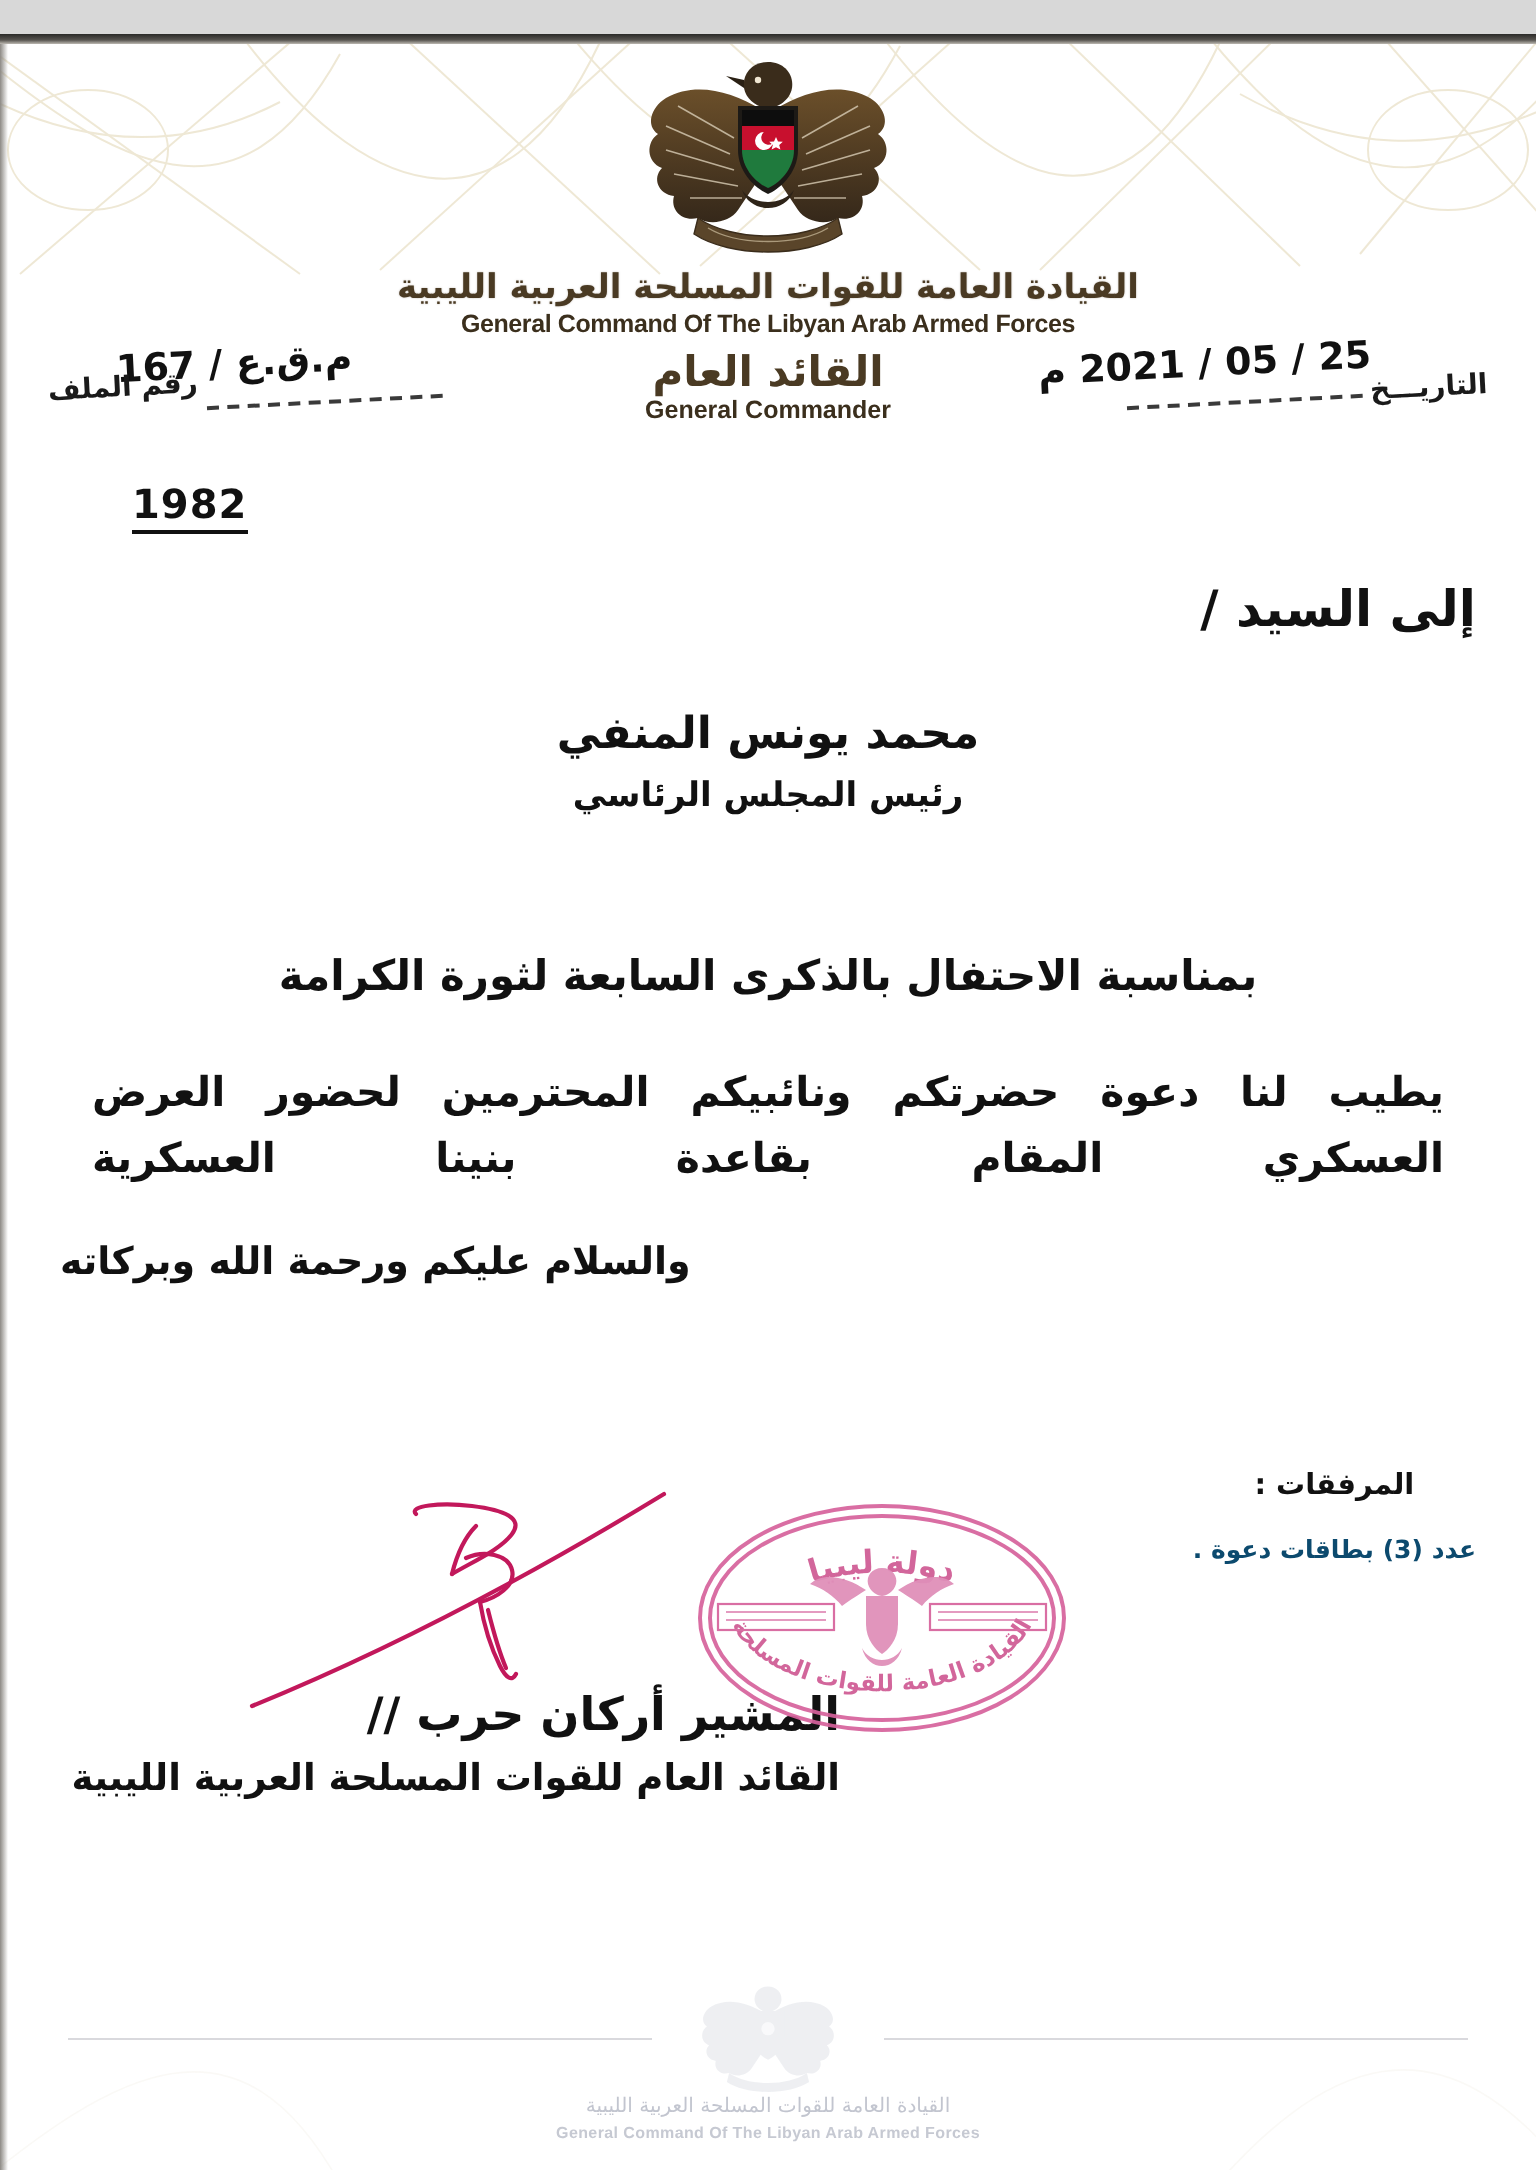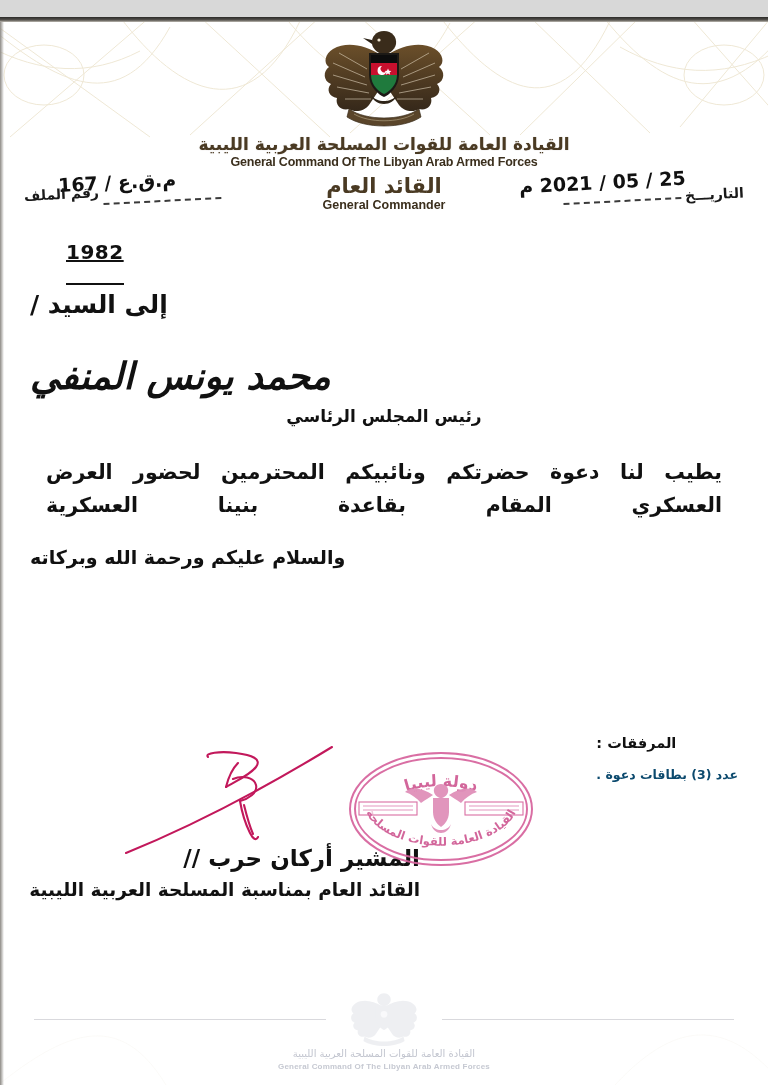--- a/index.html
+++ b/index.html
@@ -149,46 +149,44 @@
   .meta-file .meta-value { left: 34px;  bottom: 9px; }
   .meta-file-second {
     position: absolute;
     left: 42px;
     top: 56px;
     font-size: 20px;
     font-weight: 700;
     letter-spacing: 0.5px;
     color: #111;
     border-bottom: 2px solid #111;
-    padding-bottom: 19px;
-    text-decoration: underline;
+    padding-bottom: 1px;
   }
 
   
   .body-wrap {
     position: relative;
     z-index: 6;
     padding: 0 30px;
   }
   .to-line {
-    text-align: left;
+    text-align: right;
     margin-top: 42px;
     font-size: 25px;
     font-weight: 700;
     letter-spacing: 2px;
     color: #111;
   }
   .addressee-name {
-    text-align: left;
+    text-align: center;
     margin-top: 36px;
-    font-size: 37px;
+    font-size: 22px;
     font-weight: 700;
     letter-spacing: 2px;
     color: #111;
-    font-style: italic;
   }
   .addressee-title {
     text-align: center;
     margin-top: 8px;
     font-size: 17px;
     font-weight: 700;
     color: #111;
   }
   .subject {
     text-align: center;
@@ -221,21 +219,21 @@
     font-weight: 700;
     color: #111;
   }
 
   
   .attachments {
     position: absolute;
     z-index: 7;
     top: 718px;
     right: 30px;
-    text-align: left;
+    text-align: center;
     direction: rtl;
   }
   .attach-title {
     font-size: 14.5px;
     font-weight: 700;
     color: #111;
   }
   .attach-item {
     margin-top: 16px;
     font-size: 12.5px;
@@ -441,20 +439,21 @@
       <span class="meta-label">رقم الملف</span>
       <span class="meta-file-second">1982</span>
     </div>
   </div>
 
   <div class="body-wrap">
     <div class="to-line">إلى السيد /</div>
     <div class="addressee-name">محمد يونس المنفي</div>
     <div class="addressee-title">رئيس المجلس الرئاسي</div>
 
+    <div class="subject">بمناسبة الاحتفال بالذكرى السابعة لثورة الكرامة</div>
 
     <div class="para">
       <span>يطيب لنا دعوة حضرتكم ونائبيكم المحترمين لحضور</span>
       <span>العرض العسكري المقام بقاعدة بنينا العسكرية</span>
     </div>
 
     <div class="salutation">والسلام عليكم ورحمة الله وبركاته</div>
   </div>
 
   <div class="attachments">
@@ -500,21 +499,21 @@
       <path d="M88 22 C 84 18, 100 16, 116 18 C 132 20, 142 24, 136 32 C 130 40, 116 46, 106 52"></path>
       <path d="M106 52 C 108 44, 112 34, 118 28"></path>
       <path d="M113 44 C 122 40, 134 42, 136 50 C 138 58, 128 64, 120 66"></path>
       <path d="M120 66 C 122 78, 126 90, 130 98 C 133 104, 136 106, 138 102"></path>
       <path d="M124 70 C 127 82, 130 92, 133 99"></path>
     </g>
   </svg>
 
   <div class="sign-block">
     <div class="sign-rank">المشير أركان حرب //</div>
-    <div class="sign-title">القائد العام بمناسبة المسلحة العربية الليبية</div>
+    <div class="sign-title">القائد العام للقوات المسلحة العربية الليبية</div>
   </div>
 
   <div class="footer">
     <span class="footer-rule-left"></span>
     <span class="footer-rule-right"></span>
 
     <svg class="footer-emblem" width="70" height="58" viewBox="0 0 126 104">
       <g fill="#c8ccd6">
         <path d="M60 26 C 44 16, 26 12, 12 20 C 4 25, 2 34, 8 38 C 2 42, 2 52, 10 55 C 5 60, 8 68, 16 69 C 14 76, 20 82, 28 80 C 34 84, 44 82, 48 76 L 60 58 Z"></path>
         <path d="M66 26 C 82 16, 100 12, 114 20 C 122 25, 124 34, 118 38 C 124 42, 124 52, 116 55 C 121 60, 118 68, 110 69 C 112 76, 106 82, 98 80 C 92 84, 82 82, 78 76 L 66 58 Z"></path>

